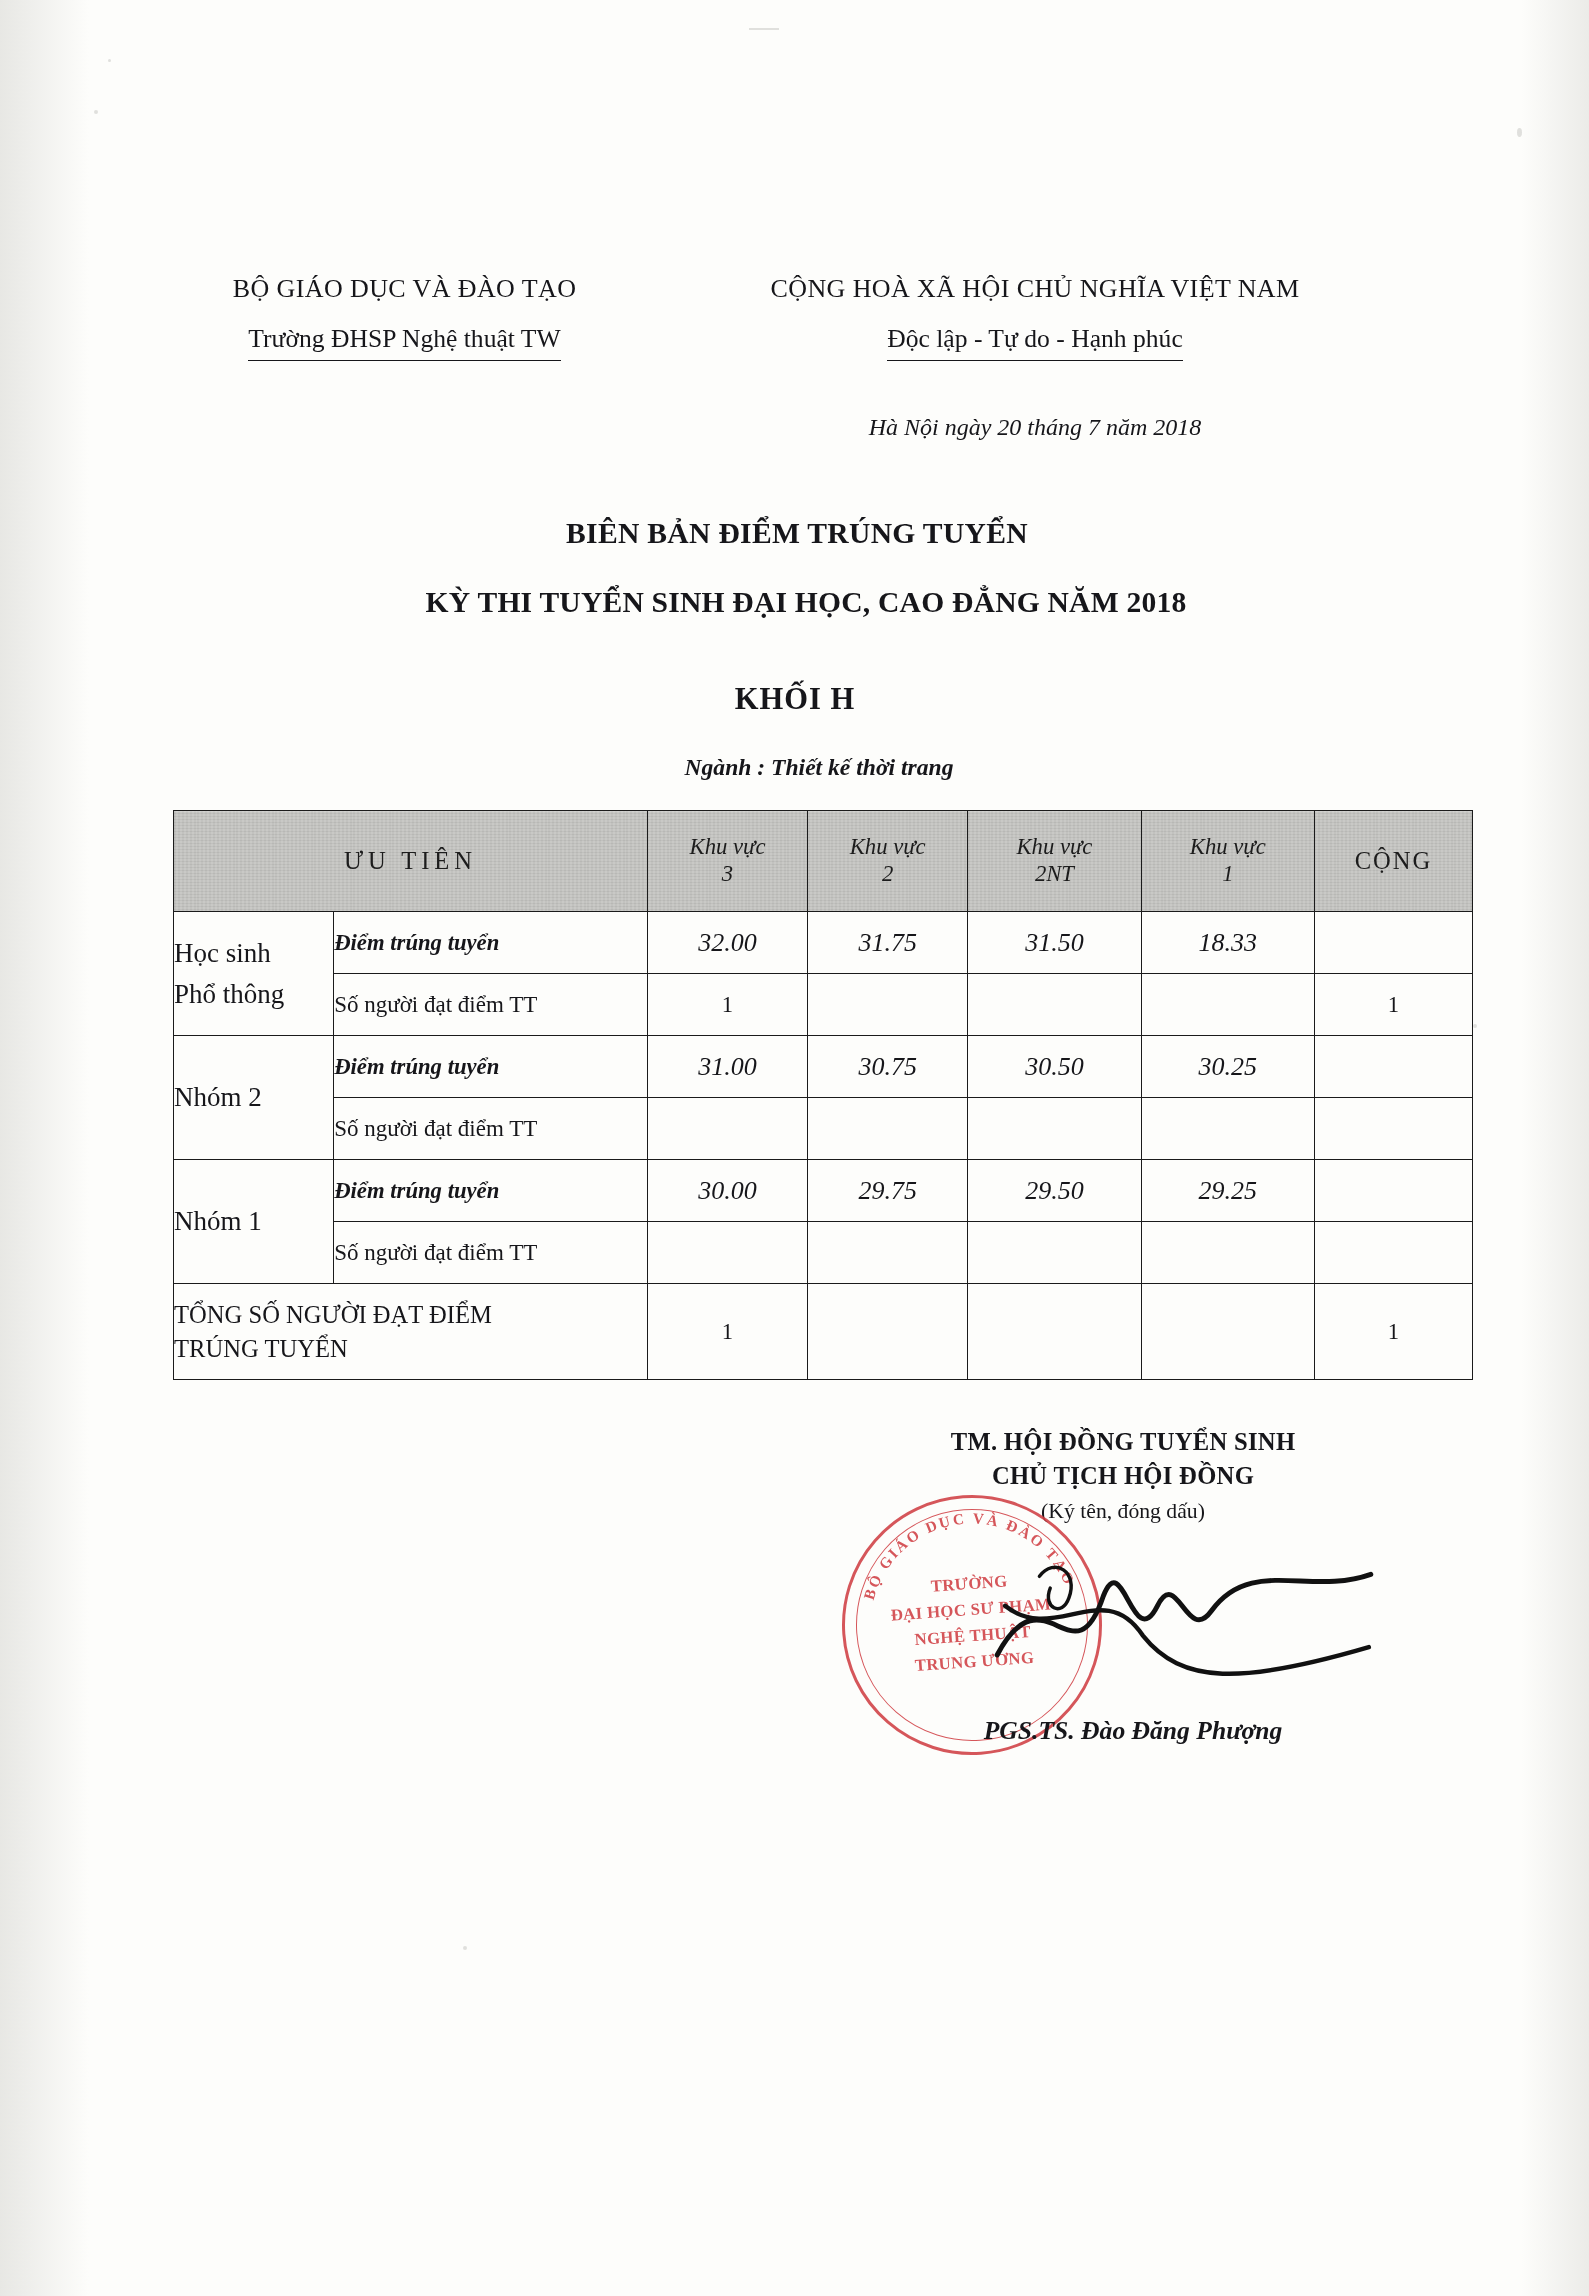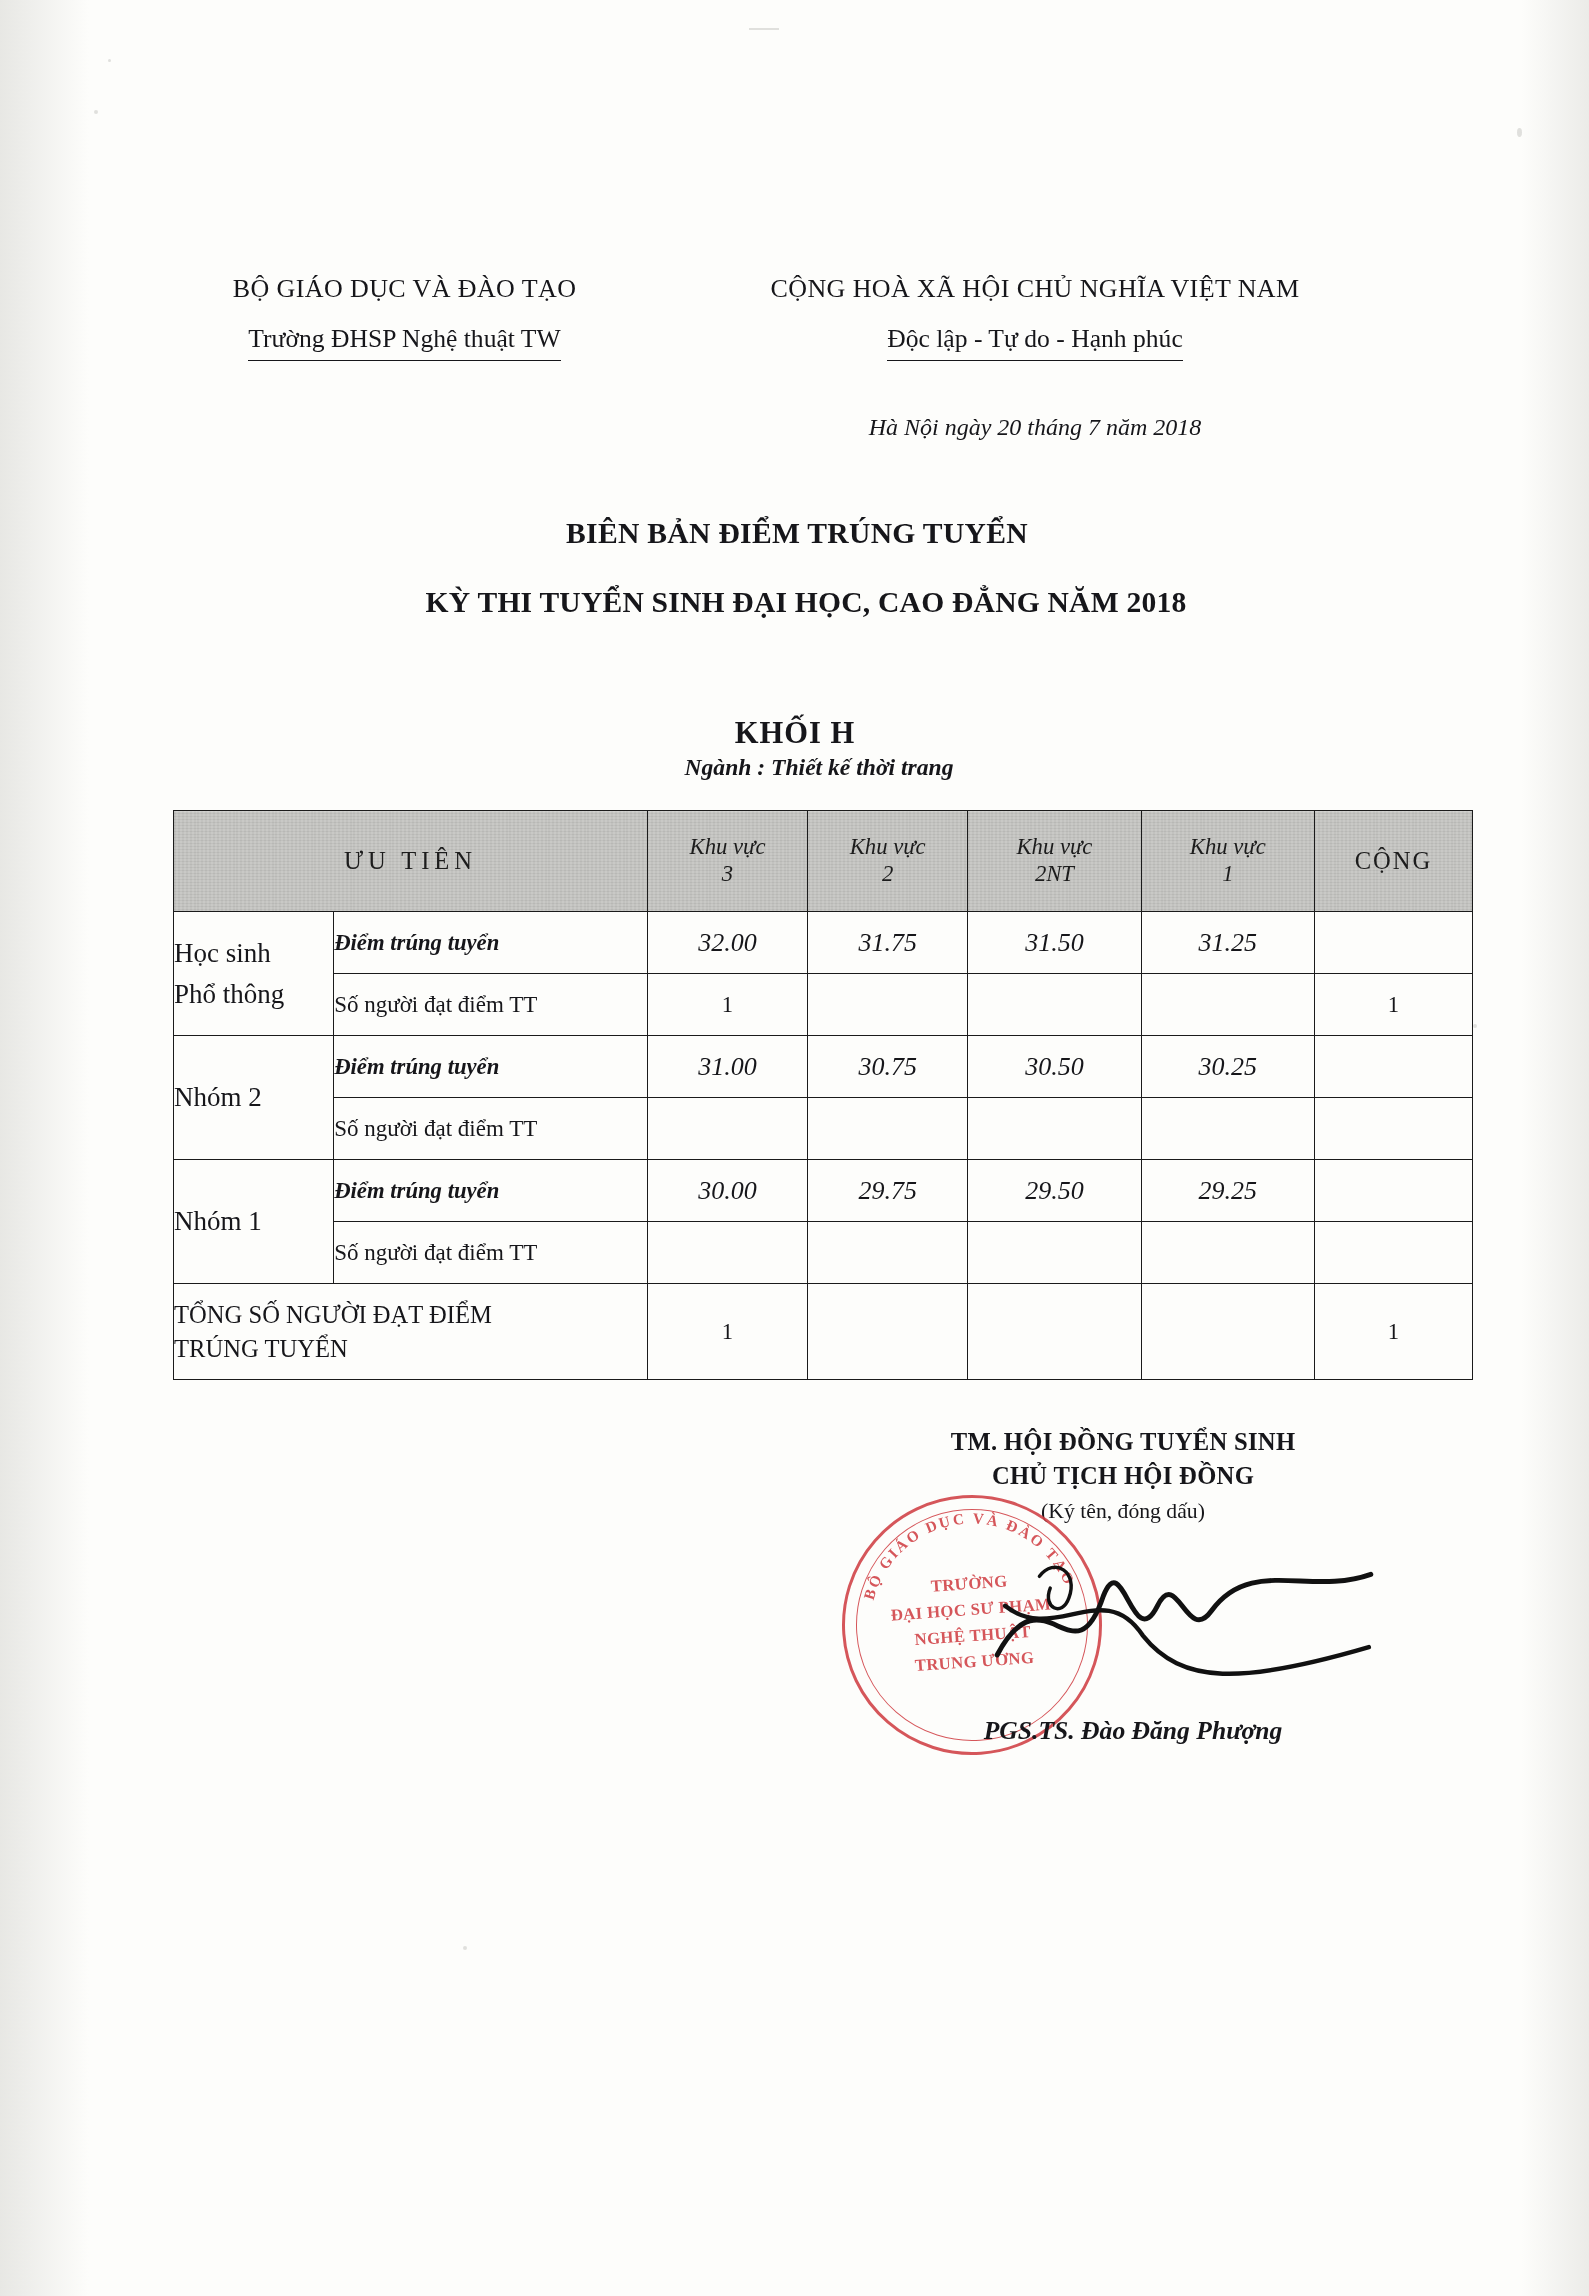--- a/index.html
+++ b/index.html
@@ -98,21 +98,21 @@
     position: absolute;
     top: 586px;
     left: 11px; width: 100%;
     text-align: center;
     font-weight: bold;
     font-size: 29.6px;
     letter-spacing: 0.2px;
   }
   .title3 {
     position: absolute;
-    top: 716px;
+    top: 682px;
     left: 0; width: 100%;
     text-align: center;
     font-weight: bold;
     font-size: 30.5px;
     letter-spacing: 1px;
   }
   .subject {
     position: absolute;
     top: 754px;
     left: 0; width: 100%;
@@ -342,21 +342,21 @@
 
       <tr>
         <td rowspan="2" class="grp-cell two-line">
           <div>Học sinh</div>
           <div>Phổ thông</div>
         </td>
         <td class="lbl-cell it">Điểm trúng tuyển</td>
         <td class="num">32.00</td>
         <td class="num">31.75</td>
         <td class="num">31.50</td>
-        <td class="num">31.25</td>
+        <td class="num">18.33</td>
         <td class="num"></td>
       </tr>
       <tr>
         <td class="lbl-cell">Số người đạt điểm TT</td>
         <td class="cnt">1</td>
         <td class="cnt"></td>
         <td class="cnt"></td>
         <td class="cnt"></td>
         <td class="cnt">1</td>
       </tr>

